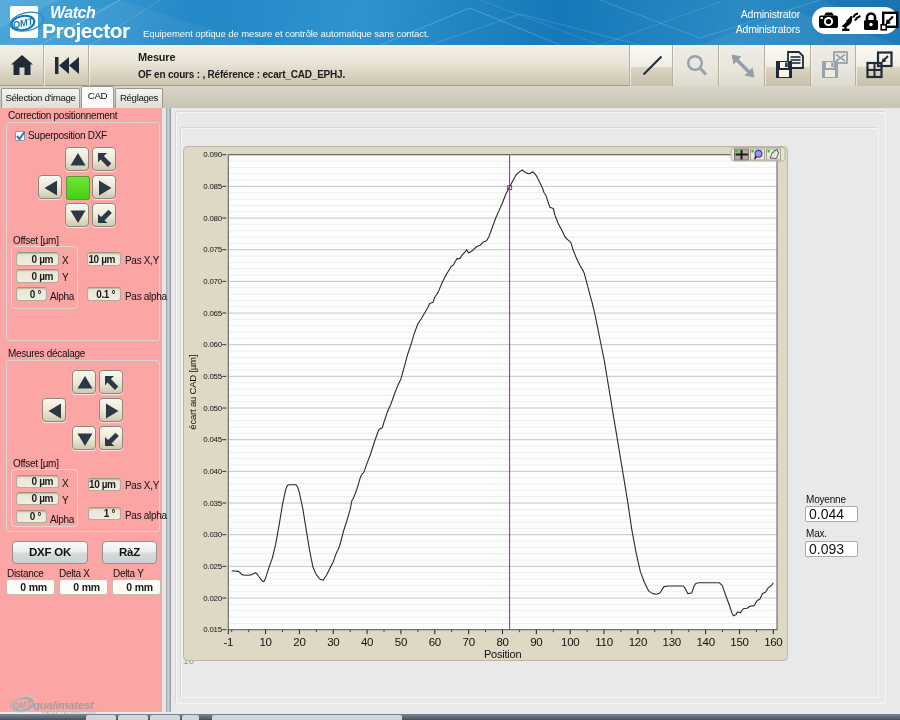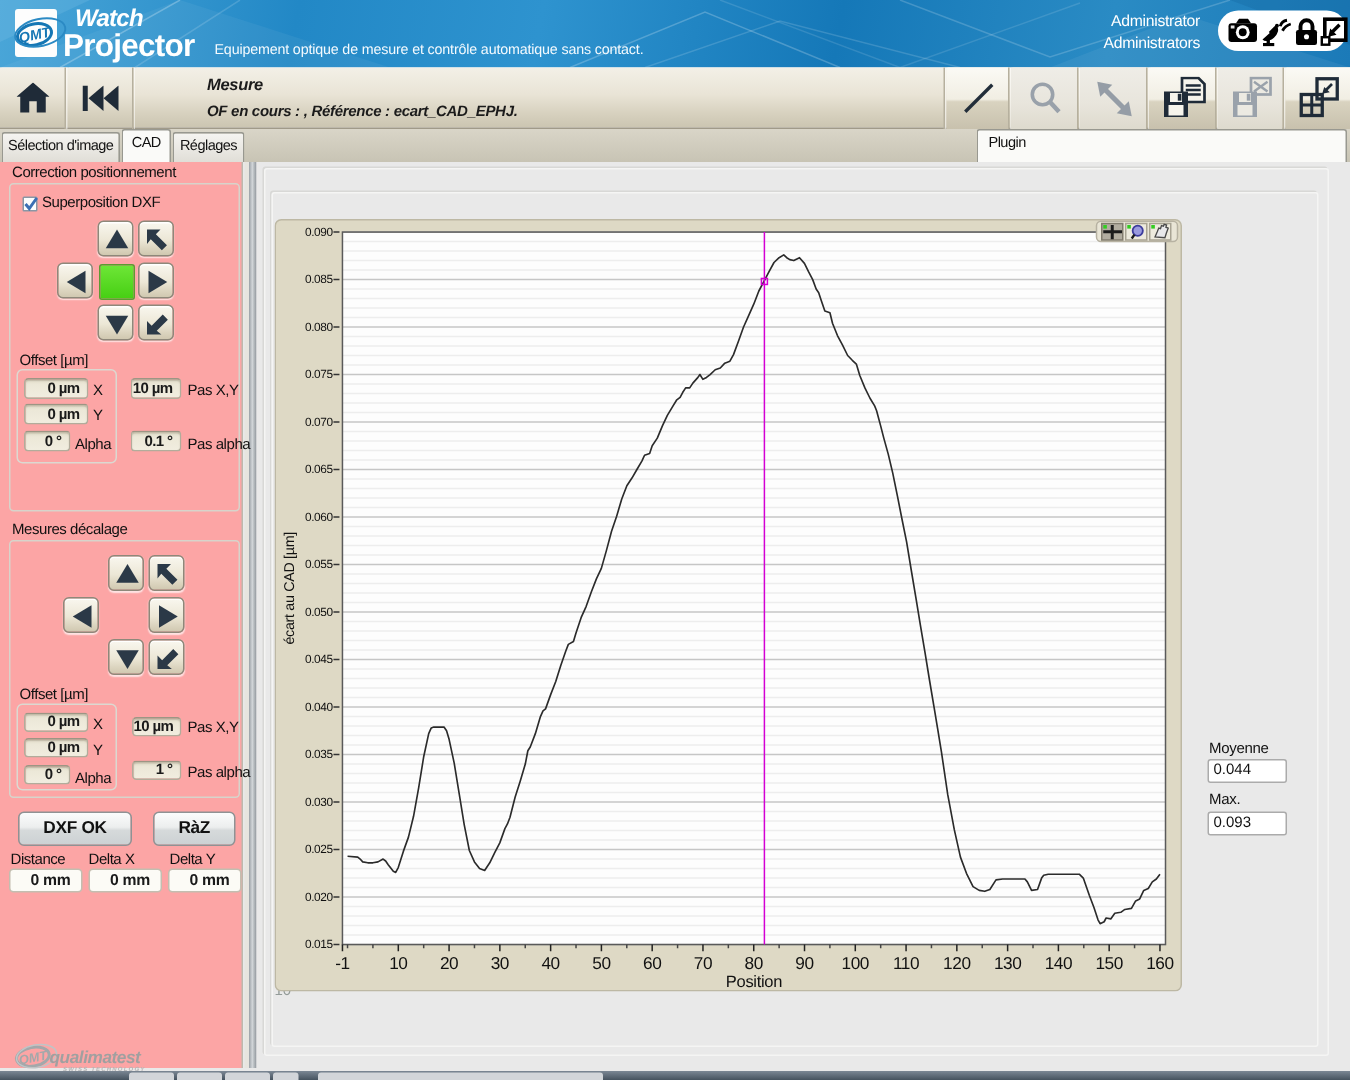--- a/index.html
+++ b/index.html
@@ -17,21 +17,21 @@
   .brand-bottom { left:42px; top:19px; font-size:21px; font-weight:700; color:#fff; letter-spacing:-0.5px; }
   .subtitle { left:143px; top:28px; font-size:9.5px; color:#f4fafe; letter-spacing:-0.1px; }
   .user-block { right:100px; top:7px; text-align:right; color:#fff; font-size:10.5px; line-height:15px; letter-spacing:-0.2px; }
   .status-pill { left:812px; top:7px; width:86px; height:27px; background:#fff; border-radius:14px; }
   .pill-icon { position:absolute; top:4px; }
 
   
   .toolbar { left:0; top:45px; width:900px; height:41px;
     background:linear-gradient(#f3f0e7 0%,#e9e4d6 45%,#d8d2c0 75%,#cbc5b1 100%);
     border-bottom:1px solid #a09a89; }
-  .tb-sec { position:absolute; top:0; height:44px; border-right:1px solid #b6b09e; box-shadow:1px 0 0 rgba(255,255,255,.55);font-style:italic; }
+  .tb-sec { position:absolute; top:0; height:44px; border-right:1px solid #b6b09e; box-shadow:1px 0 0 rgba(255,255,255,.55); }
   .tb-sec.lit { background:linear-gradient(#fbfaf5 0%,#f1eee3 48%,#d9d3c0 52%,#c5beaa 100%); }
   .tb-sec.dim { background:linear-gradient(#efede7 0%,#e8e5dc 55%,#dcd8cb 100%); }
   .tb-title { left:48px; top:6px; font-size:11px; font-weight:700; color:#1b1b1b; letter-spacing:-0.2px; }
   .tb-sub   { left:48px; top:24px; font-size:10px; font-weight:700; color:#1b1b1b; letter-spacing:-0.2px; }
   .tb-icon { position:absolute; }
 
   
   .tabrow { left:0; top:86px; width:900px; height:22px; background:linear-gradient(#d9d5c8,#c8c4b4); }
   .tab { position:absolute; top:2px; height:20px; background:linear-gradient(#f5f4f1,#e0deD7);
     border:1px solid #989890; border-bottom:none; border-radius:2px 2px 0 0;
@@ -68,21 +68,21 @@
   .split-a { left:163px; top:108px; width:3px; height:604px; background:#e7e5df; }
   .split-b { left:166px; top:108px; width:5px; height:604px;
     background:linear-gradient(90deg,#9aa0a6,#d2d6d9 45%,#c4c9cc 55%,#8f959b); }
 
   
   .main { left:171px; top:108px; width:729px; height:604px; background:#e9e9e9; }
   .frame { position:absolute; border:1px solid #f5f5f4; box-shadow:-1px -1px 0 #d8d8d6; border-radius:2px; }
   .page-num { position:absolute; font-size:10px; color:#939b98; letter-spacing:0; }
   .stat-label { position:absolute; font-size:10px; color:#111; letter-spacing:-0.2px; }
   .stat-box { position:absolute; width:53px; height:16px; background:#fff; border:1px solid #ababab; border-radius:2px;
-    font-size:10px; color:#111; padding-left:3px; line-height:14px; }
+    font-size:14px; color:#111; padding-left:3px; line-height:14px; }
 
   .chart-wrap { left:183px; top:146px; width:605px; height:515px; }
 
   
   .bottom-strip { left:0; top:714px; width:900px; height:6px; }
   .strip-cell { position:absolute; top:1px; height:5px; background:#d2d5d9; border-radius:2px 2px 0 0; }
 
   .footer-logo { left:9px; top:587px; }
   text, .t { user-select:none; }
 </style>
@@ -220,21 +220,20 @@
         <line x1="8.5" y1="12" x2="8.5" y2="26" stroke="#1f2b38" stroke-width="2"></line>
         <line x1="1.5" y1="19" x2="15.5" y2="19" stroke="#1f2b38" stroke-width="2"></line>
       </svg>
     </div>
   </div>
 
   <div class="abs tabrow">
     <div class="tab ltab" style="left:1px;width:79px"><span>Sélection d'image</span></div>
     <div class="tab ltab active" style="left:81px;width:33px"><span>CAD</span></div>
     <div class="tab ltab" style="left:115px;width:48px"><span>Réglages</span></div>
-    <div class="tab mtab active" style="left:651px;width:247px"><span>Plugin</span></div>
   </div>
 
   <div class="abs left-panel">
 
     <div class="grp-title" style="left:8px;top:2px">Correction positionnement</div>
     <div class="grp-box" style="left:6px;top:14px;width:154px;height:219px"></div>
     <div class="checkbox" style="left:15px;top:23px">
       <svg width="12" height="12" style="position:absolute;left:-1px;top:-2px">
         <polyline points="2,6 4.5,9 9.5,2" fill="none" stroke="#3d6fb4" stroke-width="2"></polyline>
       </svg>

